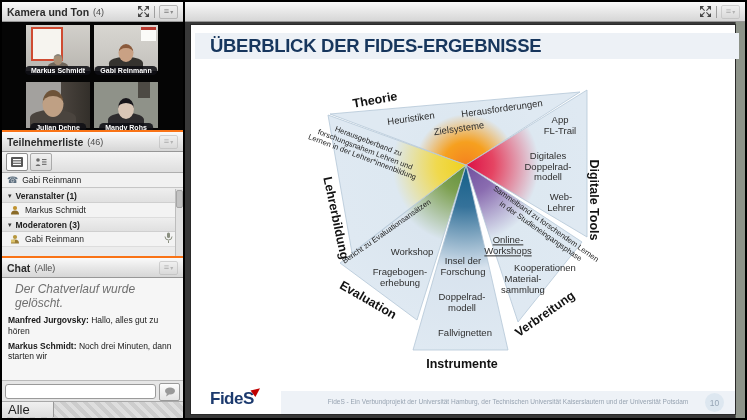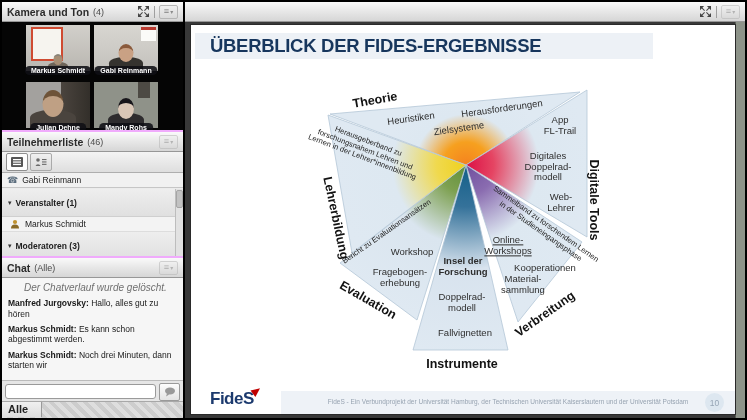--- a/index.html
+++ b/index.html
@@ -56,70 +56,70 @@
   .toolbar{position:absolute;left:0;right:0;top:20px;height:21px;background:linear-gradient(#f4f4f4,#dedede);
     border-bottom:1px solid #aeaeae;display:flex;align-items:center;padding-left:4px;gap:2px;box-sizing:border-box;}
   .tbtn{width:20px;height:16px;border:1px solid #8f8f8f;border-radius:2px;background:#fdfdfd;
     display:flex;align-items:center;justify-content:center;}
   .tbtn.off{background:linear-gradient(#f0f0f0,#dadada);border-color:#aaa;}
   .speaker-row{position:absolute;left:0;right:0;top:41px;height:15px;background:#f1f1f1;border-bottom:1px solid #c6c6c6;
     display:flex;align-items:center;padding-left:5px;gap:4px;box-sizing:border-box;}
   .phone{font-size:9px;color:#5c6e7e;line-height:9px;}
   .pname{font-size:8.5px;color:#222;}
   .plist{position:absolute;left:0;right:0;top:57px;bottom:0;background:#ececec;}
-  .grouphdr{height:28px;display:flex;align-items:center;background:linear-gradient(#eee,#e0e0e0);
+  .grouphdr{height:14px;display:flex;align-items:center;background:linear-gradient(#eee,#e0e0e0);
     border-bottom:1px solid #cfcfcf;padding-left:6px;gap:4px;box-sizing:border-box;}
   .tri{font-size:7px;color:#333;line-height:7px;}
   .glabel{font-size:8.5px;font-weight:bold;color:#222;}
   .mrow{height:15px;display:flex;align-items:center;background:#f3f3f3;border-bottom:1px solid #ddd;
     padding-left:8px;gap:5px;box-sizing:border-box;}
   .mname{font-size:8.5px;color:#222;}
   .mic-right{margin-left:auto;margin-right:10px;}
   .scroll{position:absolute;right:0;top:57px;bottom:0;width:7px;background:#e2e2e2;border-left:1px solid #bdbdbd;}
   .thumb{position:absolute;left:0;right:0;top:1px;height:18px;background:#c2c2c2;border:1px solid #a5a5a5;border-radius:2px;box-sizing:border-box;}
 
   
   .chat-body{position:absolute;left:0;right:0;top:20px;bottom:38px;background:#f6f6f6;padding:4px 6px;box-sizing:border-box;overflow:hidden;}
-  .notice{font-size:10px;font-style:italic;color:#6f6f6f;margin:0 0 5px 16px;}
+  .notice{font-size:12px;font-style:italic;color:#6f6f6f;margin:0 0 5px 7px;}
   .msg{font-size:8.5px;color:#191919;margin:0 0 4.5px 0;line-height:1.25;word-break:break-word;}
   .msg .author{font-weight:bold;text-align:right;}
   .chat-input-row{position:absolute;left:0;right:0;bottom:16px;height:22px;background:#e6e6e6;border-top:1px solid #bbb;
     display:flex;align-items:center;padding:0 3px;gap:3px;box-sizing:border-box;}
   .chat-field{flex:1;height:13px;border:1px solid #9a9a9a;border-radius:3px;background:#fff;font-size:8.5px;padding:0 4px;outline:none;}
   .sendbtn{width:19px;height:16px;border:1px solid #9a9a9a;border-radius:2px;background:linear-gradient(#fdfdfd,#e3e3e3);
     display:flex;align-items:center;justify-content:center;}
   .tabbar{position:absolute;left:0;right:0;bottom:0;height:16px;background:repeating-linear-gradient(45deg,#dedede 0 4px,#cdcdcd 4px 8px);border-top:1px solid #a8a8a8;}
-  .tab{position:absolute;left:0;top:0;width:40px;height:15px;background:linear-gradient(#f0f0f0,#ddd);
-    border-right:1px solid #9a9a9a;font-size:11px;font-weight:bold;color:#222;line-height:15px;padding-left:6px;box-sizing:border-box;}
+  .tab{position:absolute;left:0;top:0;width:52px;height:15px;background:linear-gradient(#f0f0f0,#ddd);
+    border-right:1px solid #9a9a9a;font-size:13px;font-weight:normal;color:#222;line-height:15px;padding-left:6px;box-sizing:border-box;}
 
   
   .main{position:absolute;left:185px;top:2px;width:560px;height:416px;background:#383838;}
   .main .phead{z-index:5;}
   .stage-right{position:absolute;right:0;top:20px;bottom:0;width:9px;background:#8d9389;border-left:1px solid #5a5f57;}
   .slide{position:absolute;left:6px;top:23px;width:544px;height:389px;background:#fff;box-shadow:0 0 0 1px #2a2a2a;}
-  .titleband{position:absolute;left:4px;top:8px;width:458px;height:26px;background:#edf1f6;}
+  .titleband{position:absolute;left:4px;top:8px;width:544px;height:26px;background:#edf1f6;}
   .slidetitle{font-size:18.5px;font-weight:bold;color:#17365d;line-height:26px;padding-left:15px;letter-spacing:-.3px;white-space:nowrap;}
 
   .dlabel{position:absolute;transform:translate(-50%,-50%);text-align:center;white-space:pre-line;
     font-size:9.5px;color:#2e2e2e;line-height:1.12;}
   .daxis{position:absolute;transform:translate(-50%,-50%);font-weight:bold;font-size:12.5px;color:#121212;white-space:nowrap;}
   .dnote{position:absolute;transform:translate(-50%,-50%);text-align:center;white-space:pre-line;font-size:7.6px;color:#242424;line-height:1.15;}
 
   
   .logo{position:absolute;left:19px;top:364px;font-size:17px;font-weight:bold;color:#1c3a6e;letter-spacing:-.5px;}
   .logo .arrow{position:absolute;right:-7px;top:-2px;width:0;height:0;border-left:9px solid #c00000;border-top:4px solid transparent;border-bottom:4px solid transparent;transform:rotate(-38deg);}
   .footband{position:absolute;left:90px;right:0;top:366px;height:23px;background:#eef2f7;display:flex;align-items:center;justify-content:center;}
   .foottext{font-size:6.5px;color:#97a3b1;text-align:center;width:400px;line-height:1.3;}
   .pagenum{position:absolute;left:514px;top:368px;width:19px;height:19px;border-radius:50%;background:#dde7f0;
     font-size:8.5px;color:#96a5b5;display:flex;align-items:center;justify-content:center;}
 </style>
 </head>
 <body>
 
-<div class="abs" style="left:2px;top:2px;width:181px;height:416px;background:#f0abfc;">
+<div class="abs" style="left:2px;top:2px;width:181px;height:416px;background:#f97316;">
 
   <div class="panel" style="top:0;height:128px;">
     <div class="phead">
       <span class="ptitle">Kamera und Ton</span>
       <span class="pcount">(4)</span>
       <span class="hspacer"></span>
       <span class="fsbtn">
         <svg width="11" height="11" viewBox="0 0 12 12">
             <g fill="#444">
               <polygon points="0,0 4.5,0 0,4.5"></polygon>
@@ -257,21 +257,20 @@
       <span class="pcount">(Alle)</span>
       <span class="hspacer"></span>
       <span class="menubtn dim">
         <span class="g1">≡</span>
         <span class="g2">▾</span>
       </span>
     </div>
     <div class="chat-body">
       <p class="notice">Der Chatverlauf wurde gelöscht.</p>
       <p class="msg"><span class="author">Manfred Jurgovsky:</span> <span>Hallo, alles gut zu hören</span></p>
-      <p class="msg"><span class="author">Markus Schmidt:</span> <span>Es kann schon abgestimmt werden.</span></p>
       <p class="msg"><span class="author">Markus Schmidt:</span> <span>Noch drei Minuten, dann starten wir</span></p>
 
     </div>
     <div class="chat-input-row">
       <input class="chat-field" type="text" value="" style="">
       <span class="sendbtn">
         <svg width="12" height="10">
             <ellipse cx="6" cy="4" rx="5" ry="3.4" fill="#999"></ellipse>
             <path d="M3 6.5L2 9.4l3.2-1.9z" fill="#999"></path>
           </svg>
@@ -378,21 +377,21 @@
 
     <div class="dnote" style="left:174px;top:125px;transform:translate(-50%,-50%) rotate(21deg);">Herausgeberband zu
 forschungsnahem Lehren und
 Lernen in der Lehrer*innenbildung</div>
 
     <div class="dnote" style="left:196px;top:207px;transform:translate(-50%,-50%) rotate(-35deg);">Bericht zu Evaluationsansätzen</div>
     <div class="dlabel" style="left:221px;top:227px;">Workshop</div>
     <div class="dlabel" style="left:209px;top:253px;">Fragebogen-
 erhebung</div>
 
-    <div class="dlabel" style="left:272px;top:242px;font-weight:bold;">Insel der
+    <div class="dlabel" style="left:272px;top:242px;">Insel der
 Forschung</div>
     <div class="dlabel" style="left:271px;top:278px;">Doppelrad-
 modell</div>
     <div class="dlabel" style="left:274px;top:308px;">Fallvignetten</div>
 
     <div class="dnote" style="left:352px;top:203px;transform:translate(-50%,-50%) rotate(35deg);">Sammelband zu forschendem Lernen
 in der Studieneingangsphase</div>
     <div class="dlabel" style="left:317px;top:221px;text-decoration:underline;">Online-
 Workshops</div>
     <div class="dlabel" style="left:354px;top:243px;">Kooperationen</div>

